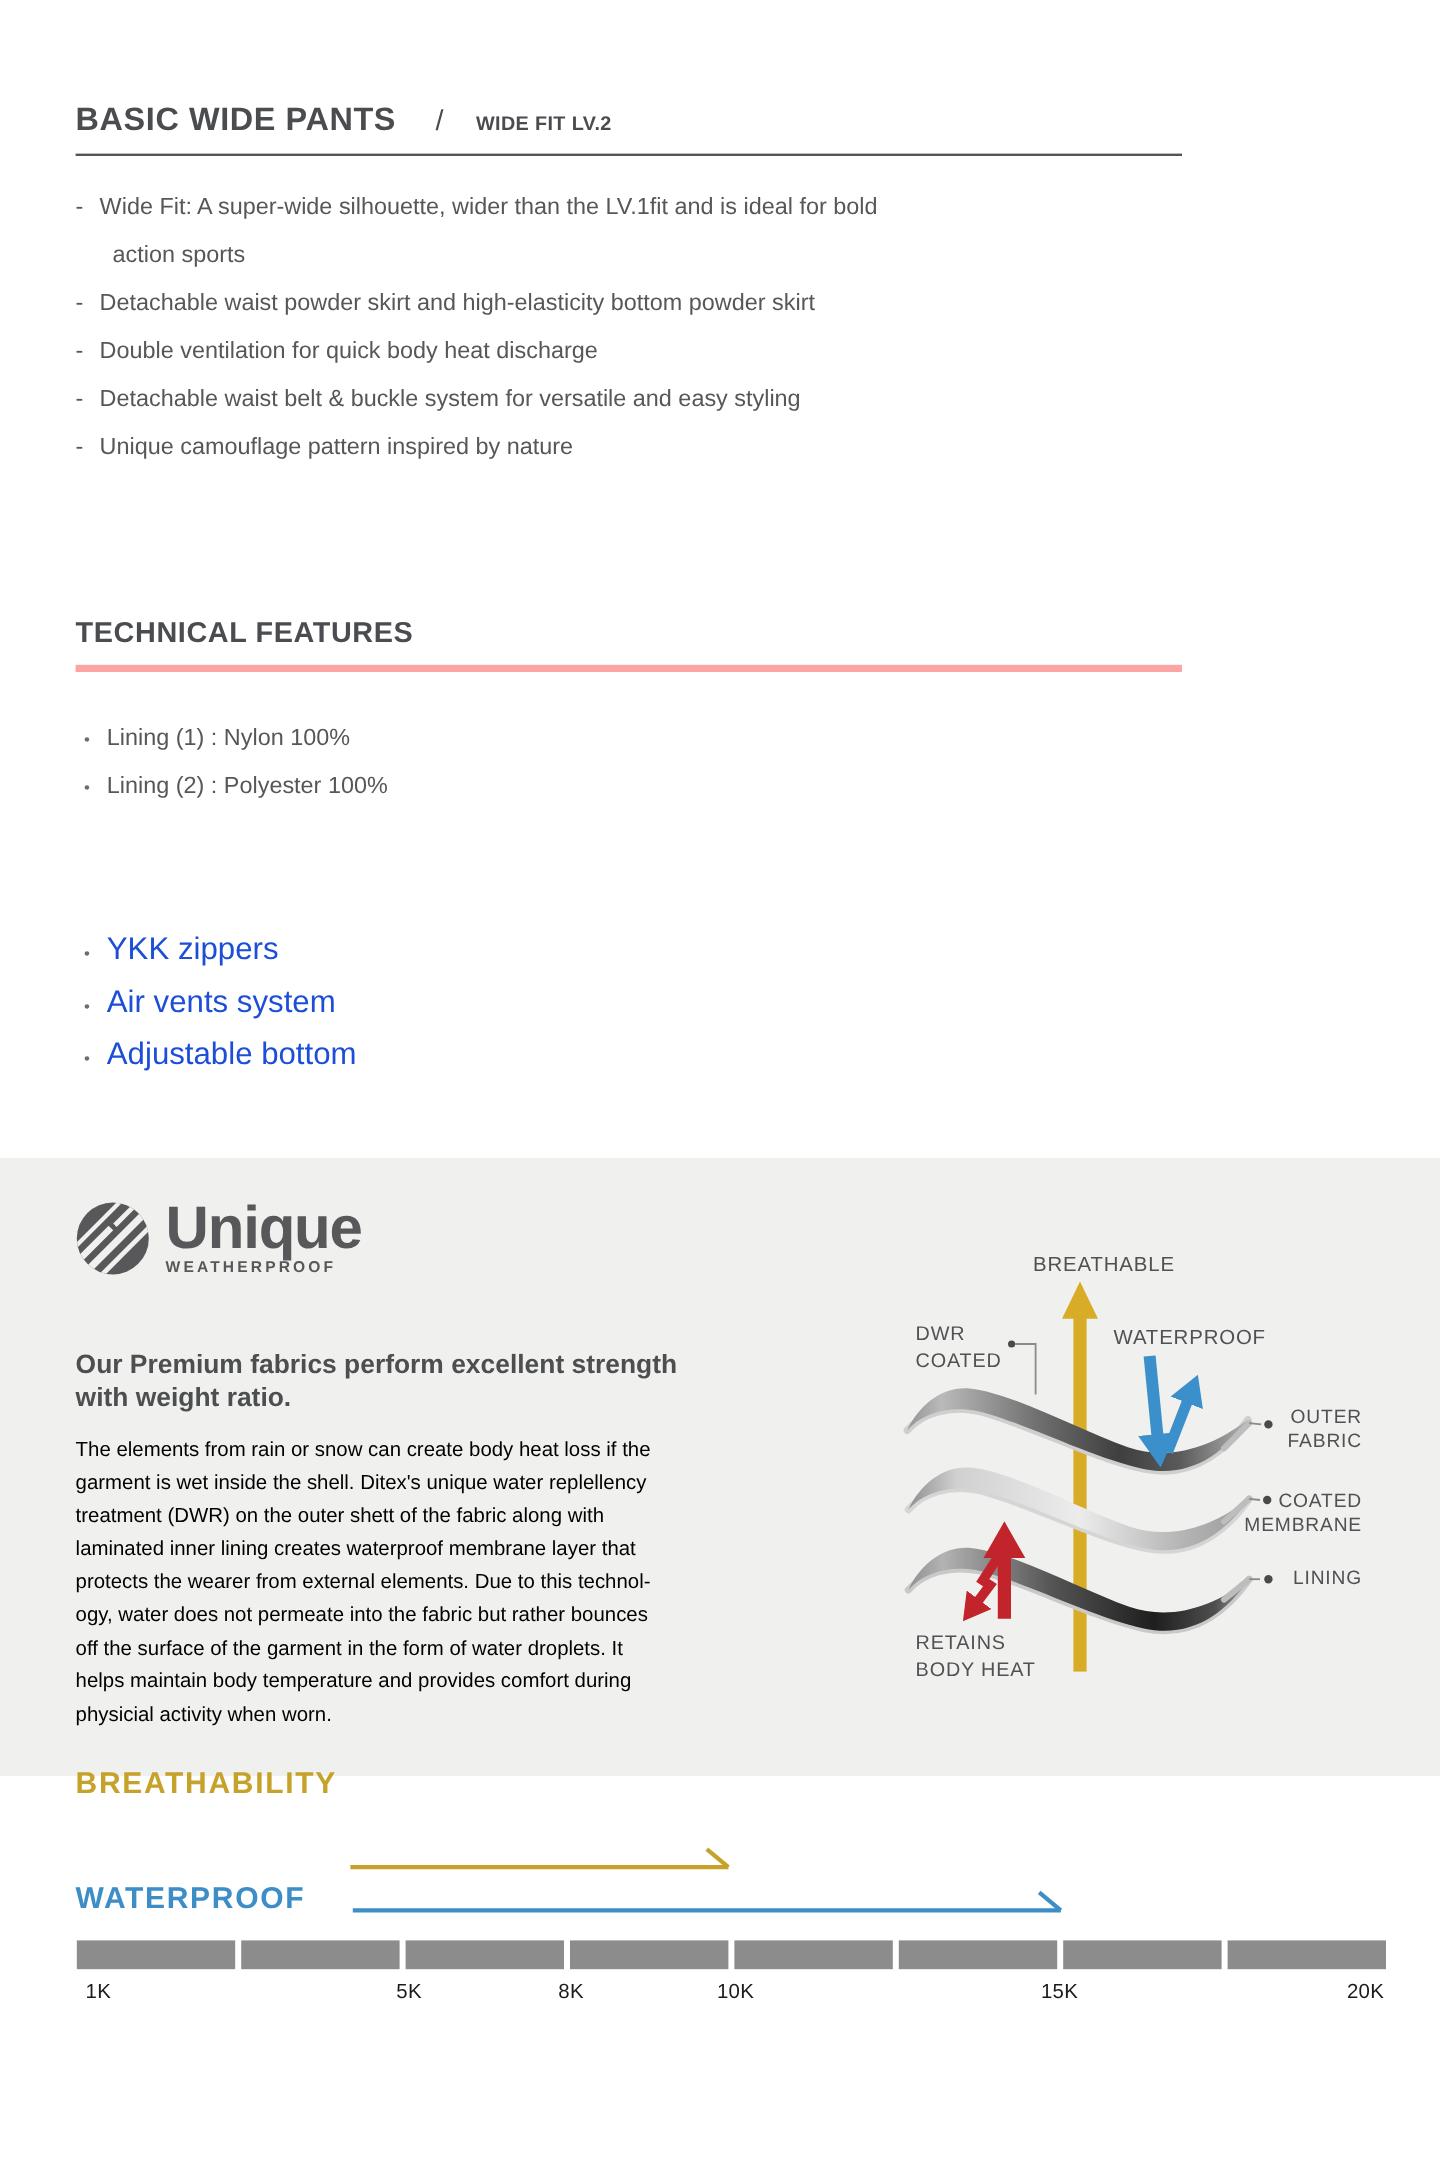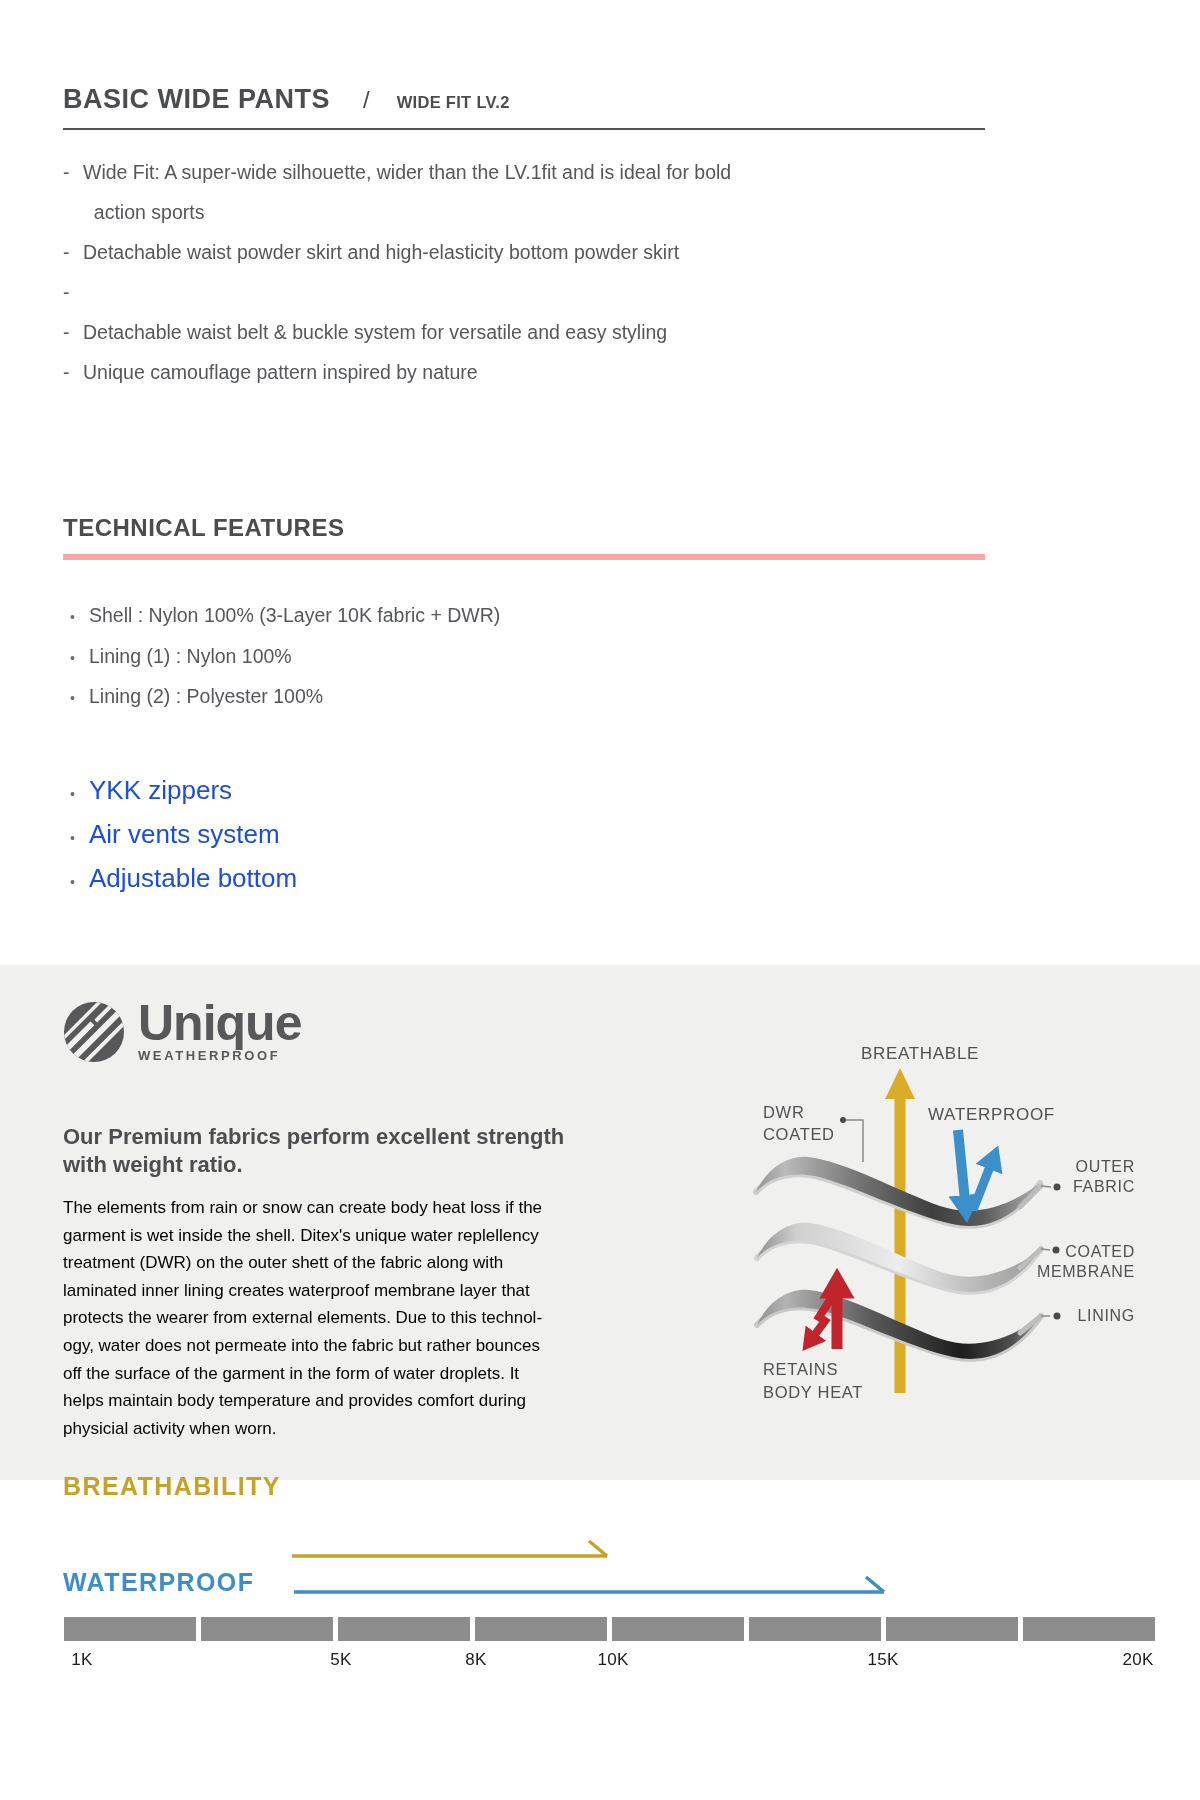--- a/index.html
+++ b/index.html
@@ -39,21 +39,21 @@
   .brand-sub{font-size:13px;font-weight:bold;color:#58585A;letter-spacing:2.6px;margin-top:3px;}
   .headline{left:63px;top:158px;font-size:22px;font-weight:bold;line-height:28px;color:#4C4E50;}
   .bodycopy{left:63px;top:229px;width:620px;font-size:17px;line-height:27.6px;color:#000000;}
 
   .dg-label{position:absolute;font-size:16px;color:#4F5153;letter-spacing:.7px;line-height:20px;}
   .dg-breathable{left:840px;top:79px;width:160px;text-align:center;font-size:17px;}
   .dg-waterproof{left:928px;top:140px;width:150px;font-size:17px;}
   .dg-dwr{left:763px;top:136px;font-size:16.5px;line-height:22px;}
   .dg-retains{left:763px;top:393px;font-size:16.5px;line-height:23px;}
   .dg-right{left:1020px;width:115px;text-align:right;line-height:19.5px;}
-  .dg-outer{top:192px;}
+  .dg-outer{top:207px;}
   .dg-membrane{top:277px;}
   .dg-lining{top:341px;}
 
   
   .meter-bl{left:63px;top:1472px;font-size:25px;font-weight:bold;letter-spacing:1.4px;color:#C7A22A;}
   .meter-wl{left:63px;top:1568px;font-size:25px;font-weight:bold;letter-spacing:1.4px;color:#3D8DC6;}
   .meter-bar{left:64px;top:1617px;width:1091px;height:24px;display:flex;gap:5px;}
   .meter-bar .seg{flex:1;background:#8C8C8C;}
   .meter-ticks{left:0;top:1650px;width:1200px;height:24px;}
   .tick{position:absolute;transform:translateX(-50%);font-size:17px;color:#1b1b1b;letter-spacing:.3px;}
@@ -72,39 +72,37 @@
       <span class="b-dash"></span>
       <span class="pre">Wide Fit: A super-wide silhouette, wider than the LV.1fit and is ideal for bold
 &nbsp;&nbsp;action sports</span>
     </div>
   <div class="b-row">
       <span class="b-dash"></span>
       <span class="pre">Detachable waist powder skirt and high-elasticity bottom powder skirt</span>
     </div>
   <div class="b-row">
       <span class="b-dash"></span>
+      <span class="pre">Double ventilation for quick body heat discharge</span>
     </div>
   <div class="b-row">
       <span class="b-dash"></span>
       <span class="pre">Detachable waist belt &amp; buckle system for versatile and easy styling</span>
     </div>
   <div class="b-row">
       <span class="b-dash"></span>
       <span class="pre">Unique camouflage pattern inspired by nature</span>
     </div>
 </div>
 
 <div class="abs tech-header">
   <span class="tech-title">TECHNICAL FEATURES</span>
 </div>
 
 <div class="abs materials">
-  <div class="dot-row">
-      <span>Shell : Nylon 100% (3-Layer 10K fabric + DWR)</span>
-    </div>
   <div class="dot-row">
       <span>Lining (1) : Nylon 100%</span>
     </div>
   <div class="dot-row">
       <span>Lining (2) : Polyester 100%</span>
     </div>
 </div>
 
 <div class="abs feat-cols">
   <div class="feat-col-left">

